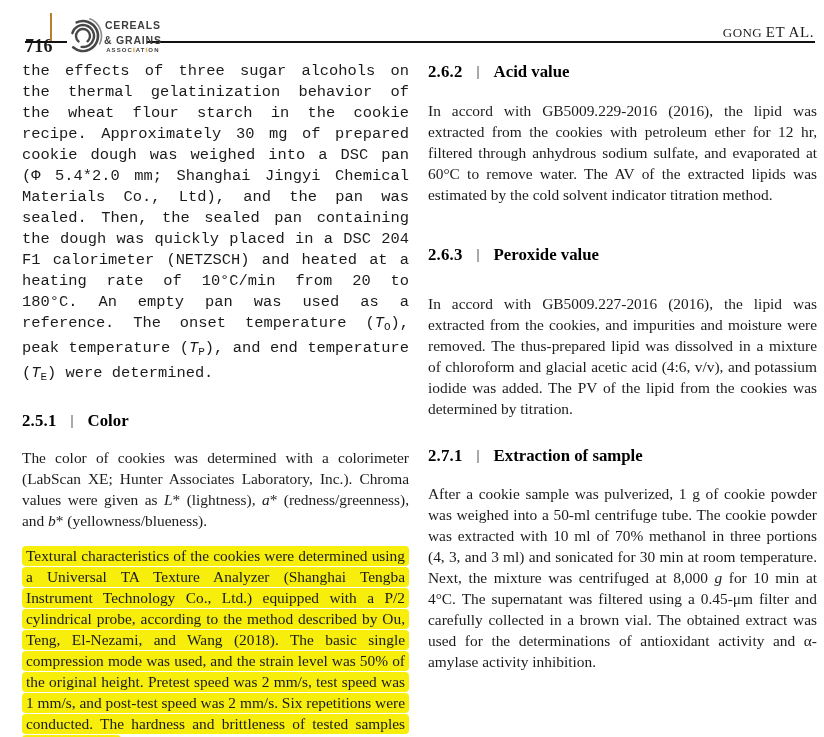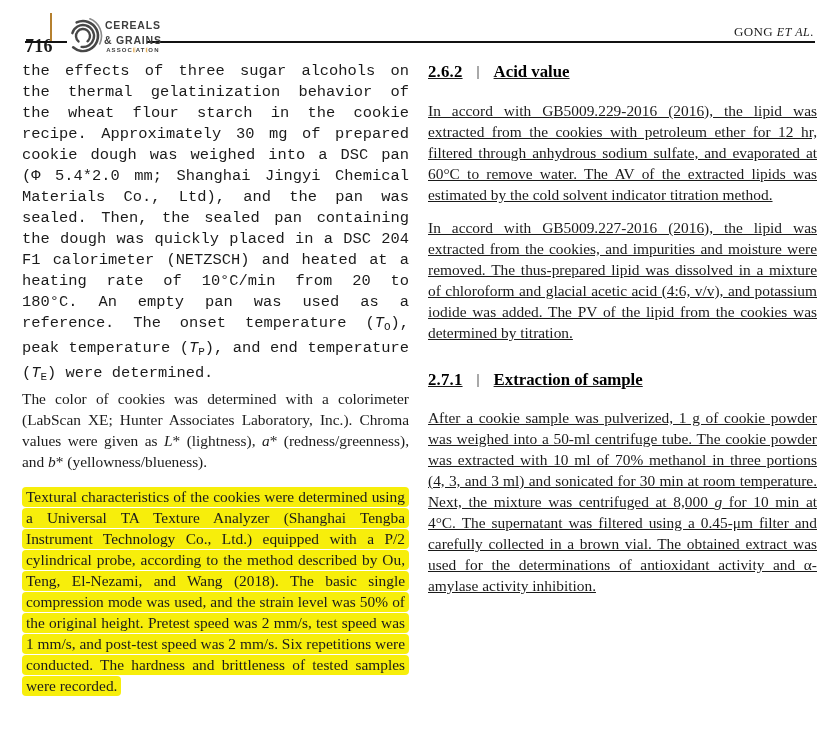--- a/index.html
+++ b/index.html
@@ -81,29 +81,29 @@
     white-space: nowrap;
   }
   .logo-line3 .i-accent { color: #e09a2f; background: #e8b25c33; }
   .running-head {
     position: absolute;
     right: 10px;
     top: 24px;
     font-size: 13px;
     letter-spacing: 0.4px;
   }
-  .running-head .etal { font-size: 12px; letter-spacing: 0.6px; font-style: italic; }
+  .running-head .etal { font-size: 15px; letter-spacing: 0.6px; }
 
   
   .col {
     position: absolute;
     top: 55px;
   }
   .col-left  { left: 22px;  width: 387px; }
-  .col-right { left: 428px; width: 389px; text-decoration: underline; }
+  .col-right { left: 428px; width: 389px; }
 
   .para {
     font-size: 15.4px;
     line-height: 21px;
     text-align: justify;
     color: var(--ink);
   }
   .seg-i { font-style: italic; }
   .seg-sub { font-size: 11px; vertical-align: -3px; }
 
@@ -130,28 +130,28 @@
     -webkit-box-decoration-break: clone;
     box-decoration-break: clone;
     padding: 1px 4px 2px 4px;
     border-radius: 4px;
   }
 
   
   .m-para1   { margin-top: 6px; font-family: Liberation Mono, monospace; }
   .m-h25     { margin-top: 26px; }
   .m-h251    { margin-top: 23px; }
-  .m-pcolor  { }
+  .m-pcolor  { margin-top: 16px; }
   .m-h252    { margin-top: 40px; }
   .m-ptext   { margin-top: 14px; }
 
   .m-h262    { margin-top: 7px; }
   .m-pacid   { margin-top: 18px; }
   .m-h263    { margin-top: 40px; }
-  .m-pperox  { margin-top: 12px; }
+  .m-pperox  { margin-top: 28px; }
   .m-h27     { margin-top: 31px; }
   .m-h271    { margin-top: 27px; }
   .m-pextr   { margin-top: 17px; }
 </style>
 </head>
 <body>
 
 <div class="page-num">716</div>
 <div class="accent-bar"></div>
 <div class="rule-a"></div>
@@ -173,34 +173,40 @@
 
 <div class="running-head">
   <span>GONG</span>
   <span class="etal">ET AL.</span>
 </div>
 
 <div class="col col-left">
   <p class="para m-para1"><span>the effects of three sugar alcohols on the thermal gelatinization behavior of the wheat flour starch in the cookie recipe. Approximately 30 mg of prepared cookie dough was weighed into a DSC pan (Φ 5.4*2.0 mm; Shanghai Jingyi Chemical Materials Co., Ltd), and the pan was sealed. Then, the sealed pan containing the dough was quickly placed in a DSC 204 F1 calorimeter (NETZSCH) and heated at a heating rate of 10°C/min from 20 to 180°C. An empty pan was used as a reference. The onset temperature (</span><span class="seg-i">T</span><span class="seg-sub">O</span><span>), peak temperature (</span><span class="seg-i">T</span><span class="seg-sub">P</span><span>), and end temperature (</span><span class="seg-i">T</span><span class="seg-sub">E</span><span>) were determined.</span></p>
 
 
+  <h3 class="sec m-h251">
+    <span class="sec-num">2.5.1</span><span class="sec-sep">|</span><span class="sec-title">Color</span>
+  </h3>
 
   <p class="para m-pcolor"><span>The color of cookies was determined with a colorimeter (LabScan XE; Hunter Associates Laboratory, Inc.). Chroma values were given as </span><span class="seg-i">L</span><span>* (lightness), </span><span class="seg-i">a</span><span>* (redness/greenness), and </span><span class="seg-i">b</span><span>* (yellowness/blueness).</span></p>
 
 
   <p class="para m-ptext"><span class="hl"><span>Textural characteristics of the cookies were determined using a Universal TA Texture Analyzer (Shanghai Tengba Instrument Technology Co., Ltd.) equipped with a P/2 cylindrical probe, according to the method described by Ou, Teng, El-Nezami, and Wang (2018). The basic single compression mode was used, and the strain level was 50% of the original height. Pretest speed was 2 mm/s, test speed was 1 mm/s, and post-test speed was 2 mm/s. Six repetitions were conducted. The hardness and brittleness of tested samples were recorded.</span></span></p>
 </div>
 
 <div class="col col-right">
   <h3 class="sec m-h262">
     <span class="sec-num">2.6.2</span><span class="sec-sep">|</span><span class="sec-title">Acid value</span>
   </h3>
 
   <p class="para m-pacid"><span>In accord with GB5009.229-2016 (2016), the lipid was extracted from the cookies with petroleum ether for 12 hr, filtered through anhydrous sodium sulfate, and evaporated at 60°C to remove water. The AV of the extracted lipids was estimated by the cold solvent indicator titration method.</span></p>
 
+  <h3 class="sec m-h263">
+    <span class="sec-num">2.6.3</span><span class="sec-sep">|</span><span class="sec-title">Peroxide value</span>
+  </h3>
 
   <p class="para m-pperox"><span>In accord with GB5009.227-2016 (2016), the lipid was extracted from the cookies, and impurities and moisture were removed. The thus-prepared lipid was dissolved in a mixture of chloroform and glacial acetic acid (4:6, v/v), and potassium iodide was added. The PV of the lipid from the cookies was determined by titration.</span></p>
 
 
   <h3 class="sec m-h271">
     <span class="sec-num">2.7.1</span><span class="sec-sep">|</span><span class="sec-title">Extraction of sample</span>
   </h3>
 
   <p class="para m-pextr"><span>After a cookie sample was pulverized, 1 g of cookie powder was weighed into a 50-ml centrifuge tube. The cookie powder was extracted with 10 ml of 70% methanol in three portions (4, 3, and 3 ml) and sonicated for 30 min at room temperature. Next, the mixture was centrifuged at 8,000 </span><span class="seg-i">g</span><span> for 10 min at 4°C. The supernatant was filtered using a 0.45-μm filter and carefully collected in a brown vial. The obtained extract was used for the determinations of antioxidant activity and α-amylase activity inhibition.</span></p>
 </div>

